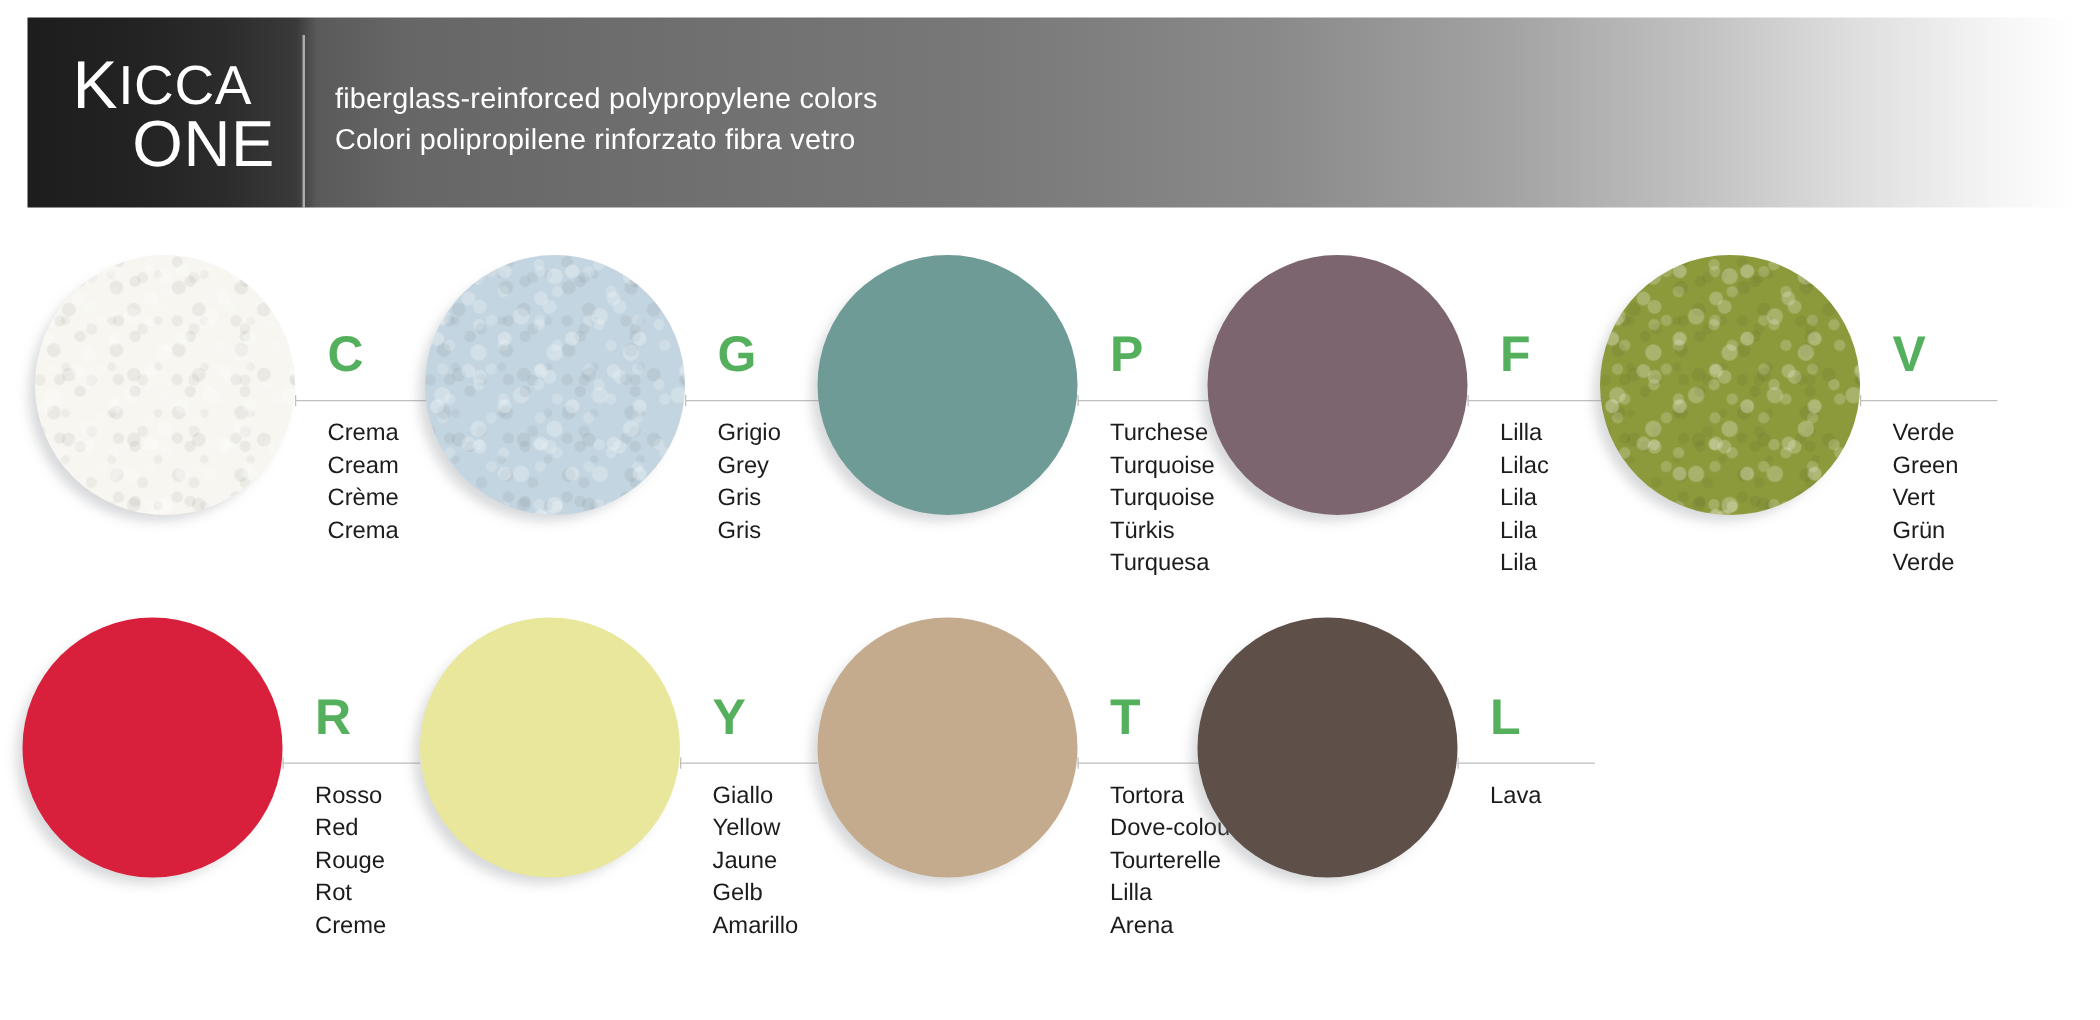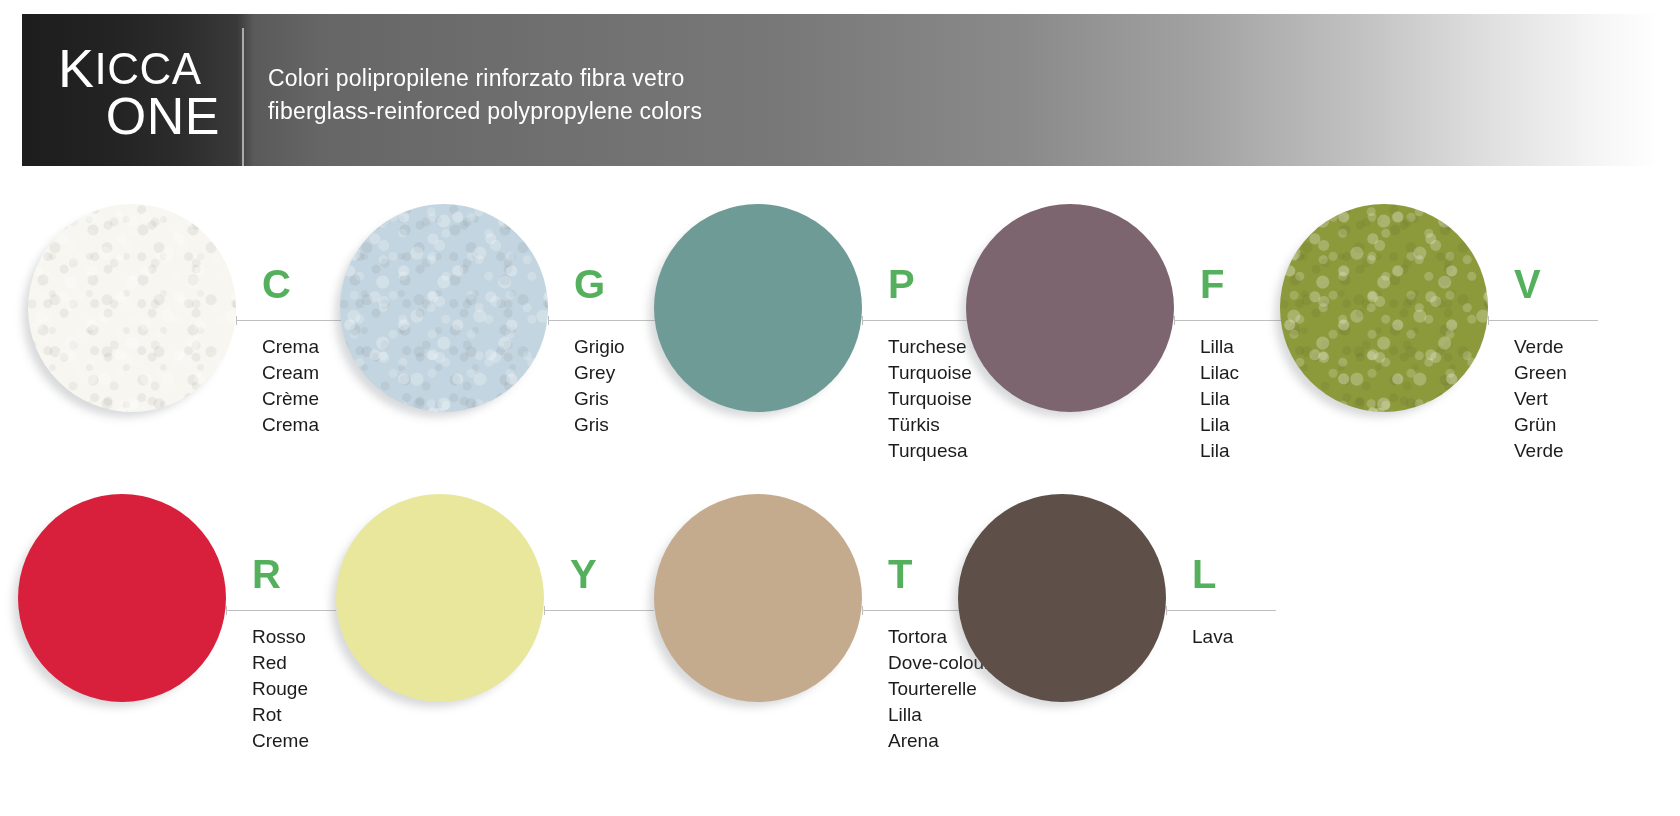--- a/index.html
+++ b/index.html
@@ -227,22 +227,22 @@
   <div class="header">
 
     <div class="logo-block">
       <div class="logo-line1"><span class="cap">K</span><span>ICCA</span></div>
       <div class="logo-line2">ONE</div>
     </div>
 
     <div class="divider-rule"></div>
 
     <div class="header-text">
+      <div class="line">fiberglass-reinforced polypropylene colors</div>
       <div class="line">Colori polipropilene rinforzato fibra vetro</div>
-      <div class="line">fiberglass-reinforced polypropylene colors</div>
     </div>
   </div>
 
   <div class="grid">
     <div class="row row-1">
         <div class="swatch-cell" style="left: 22px;">
           <div class="disc-wrap">
             <div class="disc textured" style="background: rgb(247, 246, 240);"></div>
           </div>
           <div class="info">
@@ -337,20 +337,27 @@
             </div>
           </div>
         </div>
         <div class="swatch-cell" style="left: 330px;">
           <div class="disc-wrap">
             <div class="disc" style="background: rgb(233, 231, 156);"></div>
           </div>
           <div class="info">
             <div class="code" style="color: rgb(85, 176, 94);">Y</div>
             <div class="rule"></div>
+            <div class="names">
+              <div class="name">Giallo</div>
+              <div class="name">Yellow</div>
+              <div class="name">Jaune</div>
+              <div class="name">Gelb</div>
+              <div class="name">Amarillo</div>
+            </div>
           </div>
         </div>
         <div class="swatch-cell" style="left: 648px;">
           <div class="disc-wrap">
             <div class="disc" style="background: rgb(197, 171, 142);"></div>
           </div>
           <div class="info">
             <div class="code" style="color: rgb(85, 176, 94);">T</div>
             <div class="rule"></div>
             <div class="names">

